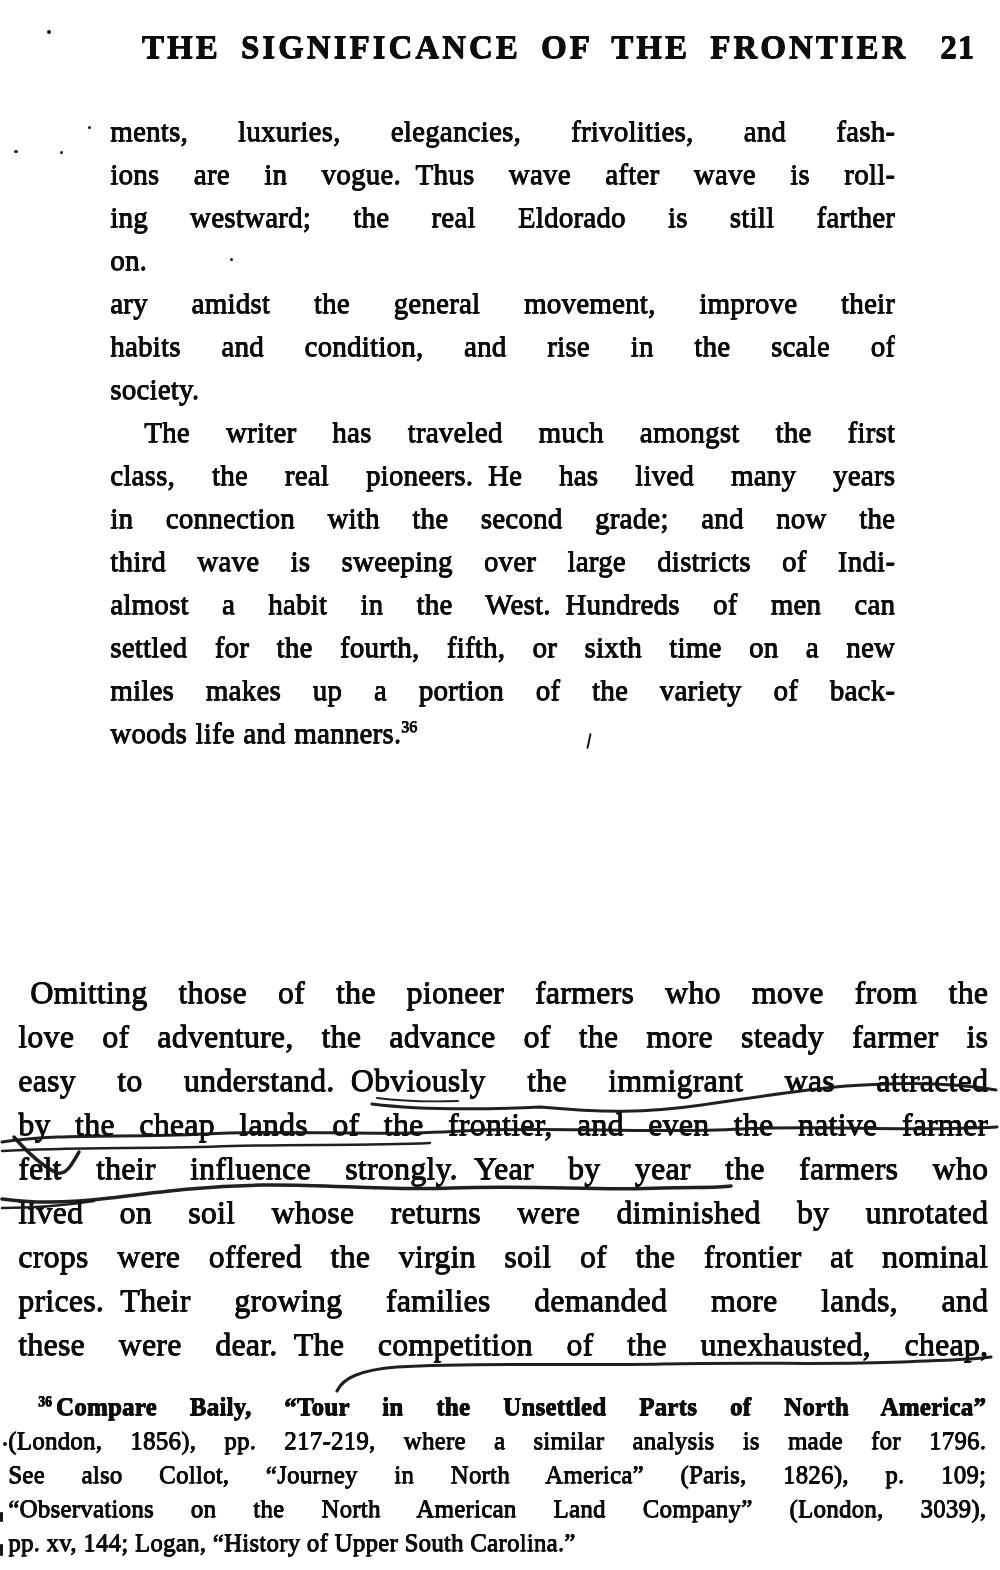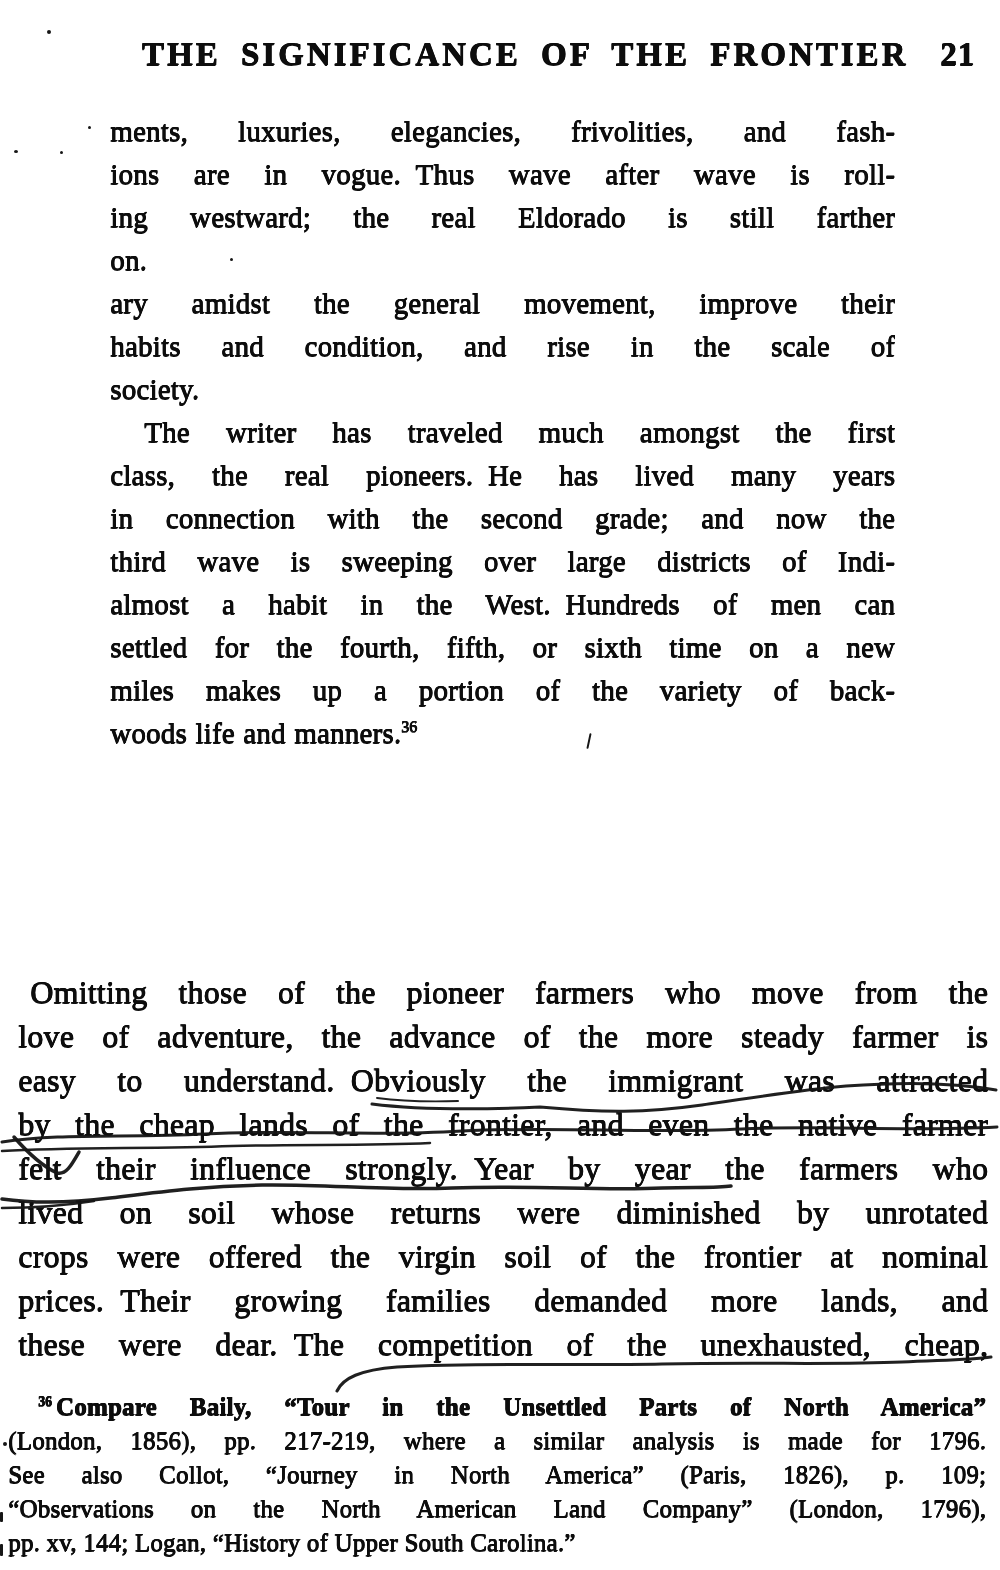--- a/index.html
+++ b/index.html
@@ -3,21 +3,21 @@
 <meta charset="utf-8">
 <style>
   html,body{margin:0;padding:0;background:#ffffff;}
   .page{
     position:relative;width:1000px;height:1570px;background:#ffffff;overflow:hidden;
     font-family:"Liberation Serif","DejaVu Serif",serif;color:#0d0d0d;
   }
   .ink{ text-shadow:0.7px 0 currentColor, 0 0.5px currentColor, 0.4px 0.4px currentColor; }
 
   
-  .runhead{position:absolute;left:110px;right:25px;top:34px;display:flex;align-items:baseline;line-height:40px;}
+  .runhead{position:absolute;left:110px;right:25px;top:27px;display:flex;align-items:baseline;line-height:40px;}
   .runhead .title{margin:0 auto;font-size:33px;font-weight:bold;letter-spacing:3px;word-spacing:9px;}
   .runhead .pagenum{font-size:33px;font-weight:bold;letter-spacing:1px;}
 
   
   .quote{position:absolute;left:110px;top:110px;width:785px;font-size:29px;line-height:43px;letter-spacing:0.2px;word-spacing:1px;}
   .quote .ln{text-align:justify;text-align-last:justify;height:43px;overflow:hidden;white-space:nowrap;}
   .quote .ln.pstart{padding-left:34px;}
   .quote .ln.plast{text-align:center;text-align-last:left;}
 
   
@@ -78,21 +78,21 @@
     <div class="ln">lived on soil whose returns were diminished by unrotated</div>
     <div class="ln">crops were offered the virgin soil of the frontier at nominal</div>
     <div class="ln">prices. Their growing families demanded more lands, and</div>
     <div class="ln">these were dear. The competition of the unexhausted, cheap,</div>
   </div>
 
   <div class="footnote ink">
     <div class="ln pstart"><sup class="fnref">36</sup><span>Compare Baily, “Tour in the Unsettled Parts of North America”</span></div>
     <div class="ln">(London, 1856), pp. 217-219, where a similar analysis is made for 1796.</div>
     <div class="ln">See also Collot, “Journey in North America” (Paris, 1826), p. 109;</div>
-    <div class="ln">“Observations on the North American Land Company” (London, 1796),</div>
+    <div class="ln">“Observations on the North American Land Company” (London, 3039),</div>
     <div class="ln plast">pp. xv, 144; Logan, “History of Upper South Carolina.”</div>
   </div>
 
   <svg class="pen-overlay" width="1000" height="1570" viewBox="0 0 1000 1570">
     <path class="pen" stroke-width="3" d="M372,1104 C420,1110 475,1110 540,1107 C605,1113 645,1113 702,1105 C755,1097 800,1090 846,1086 C900,1082 952,1082 996,1090"></path>
     <path class="pen" stroke-width="2" d="M377,1098 C400,1101 427,1102 458,1101"></path>
     <path class="pen" stroke-width="3" d="M2,1142 C60,1133 125,1138 205,1134 C300,1129 365,1137 462,1131 C560,1126 645,1134 742,1129 C822,1125 905,1132 997,1127"></path>
     <path class="pen" stroke-width="2.5" d="M2,1151 C70,1147 150,1149 232,1146 C300,1144 365,1146 430,1143"></path>
     <path class="pen" stroke-width="3.5" d="M14,1137 C28,1153 44,1167 57,1173 C66,1175 71,1166 79,1152"></path>
     <path class="pen" stroke-width="3.5" d="M2,1199 C30,1203 70,1203 110,1198 C160,1192 205,1186 262,1185 C330,1184 382,1191 452,1188 C532,1185 602,1191 662,1188 C697,1187 717,1188 731,1186"></path>

